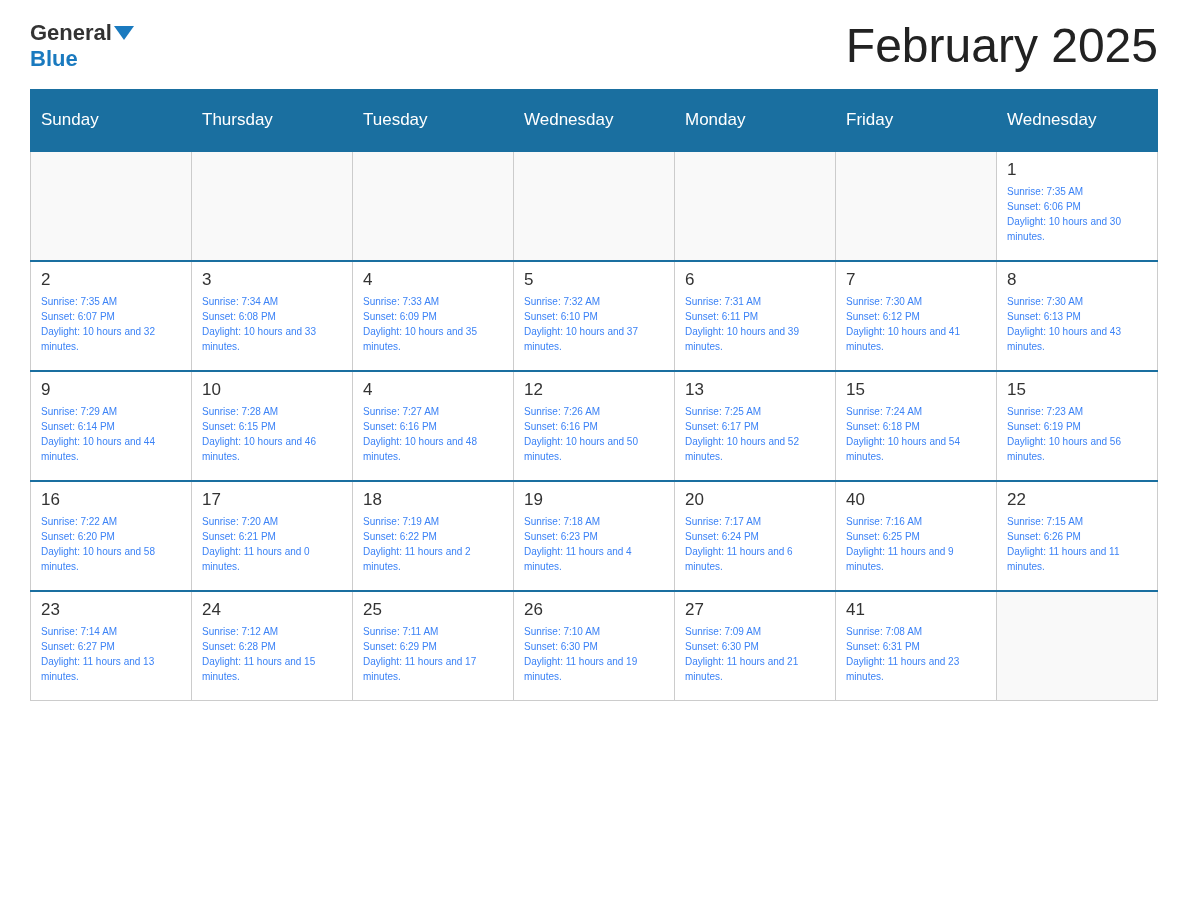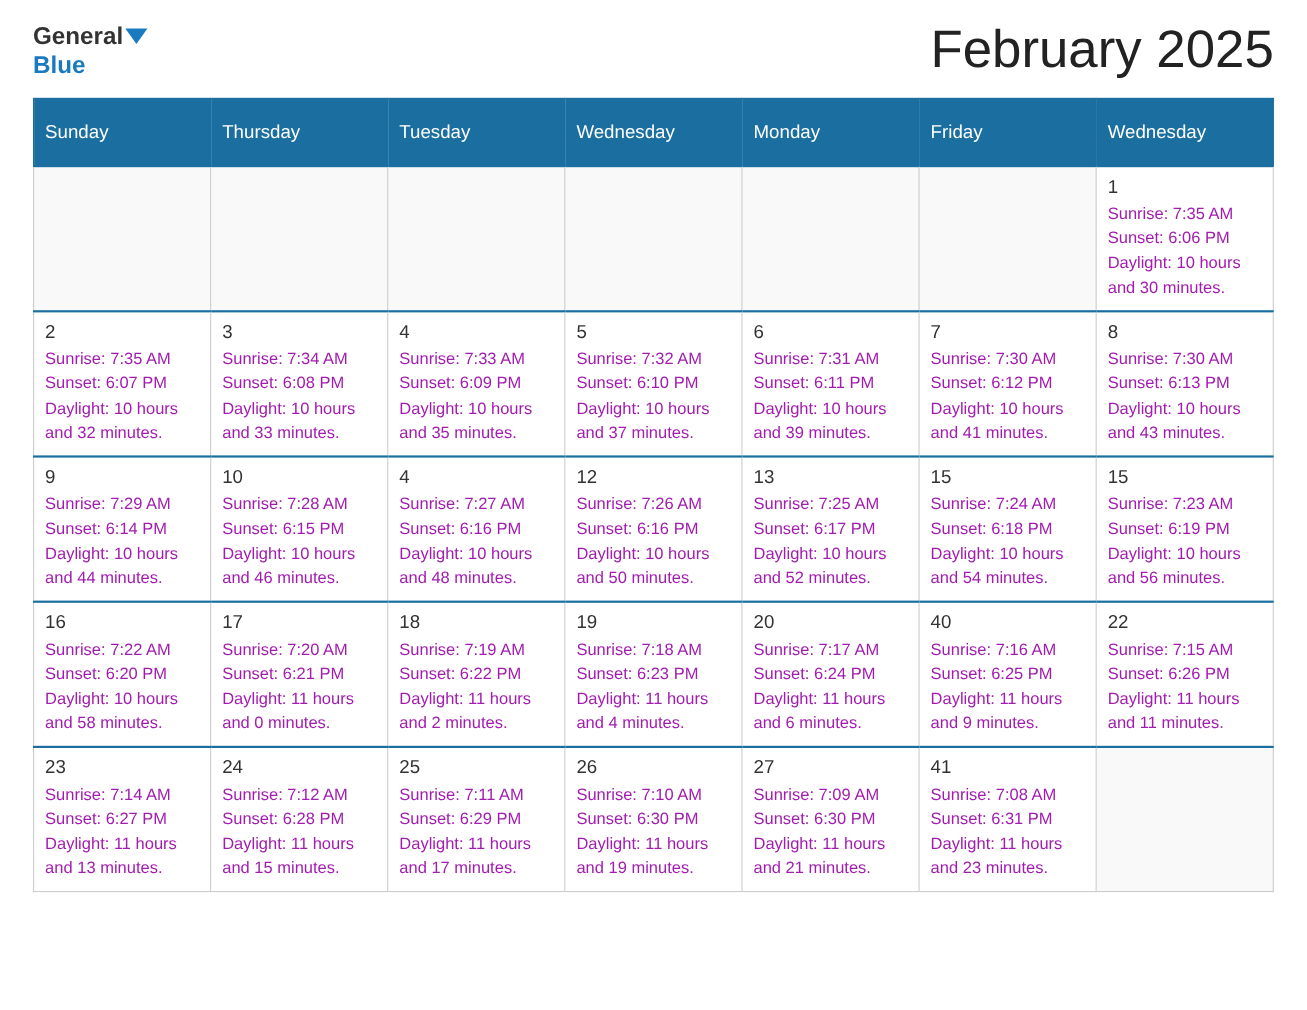--- a/index.html
+++ b/index.html
@@ -79,22 +79,22 @@
       height: 110px;
     }
     .day-number {
       font-size: 17px;
       color: #333;
       font-weight: normal;
       display: block;
       margin-bottom: 4px;
     }
     .day-info {
-      font-size: 15px;
-      color: #a21caf;
+      font-size: 10px;
+      color: #3b82f6;
       line-height: 1.5;
     }
     .empty-cell {
       background: #f9f9f9;
     }
     .week-row td {
       border-top: 2px solid #1a6fa0;
     }
   </style>
 </head>

